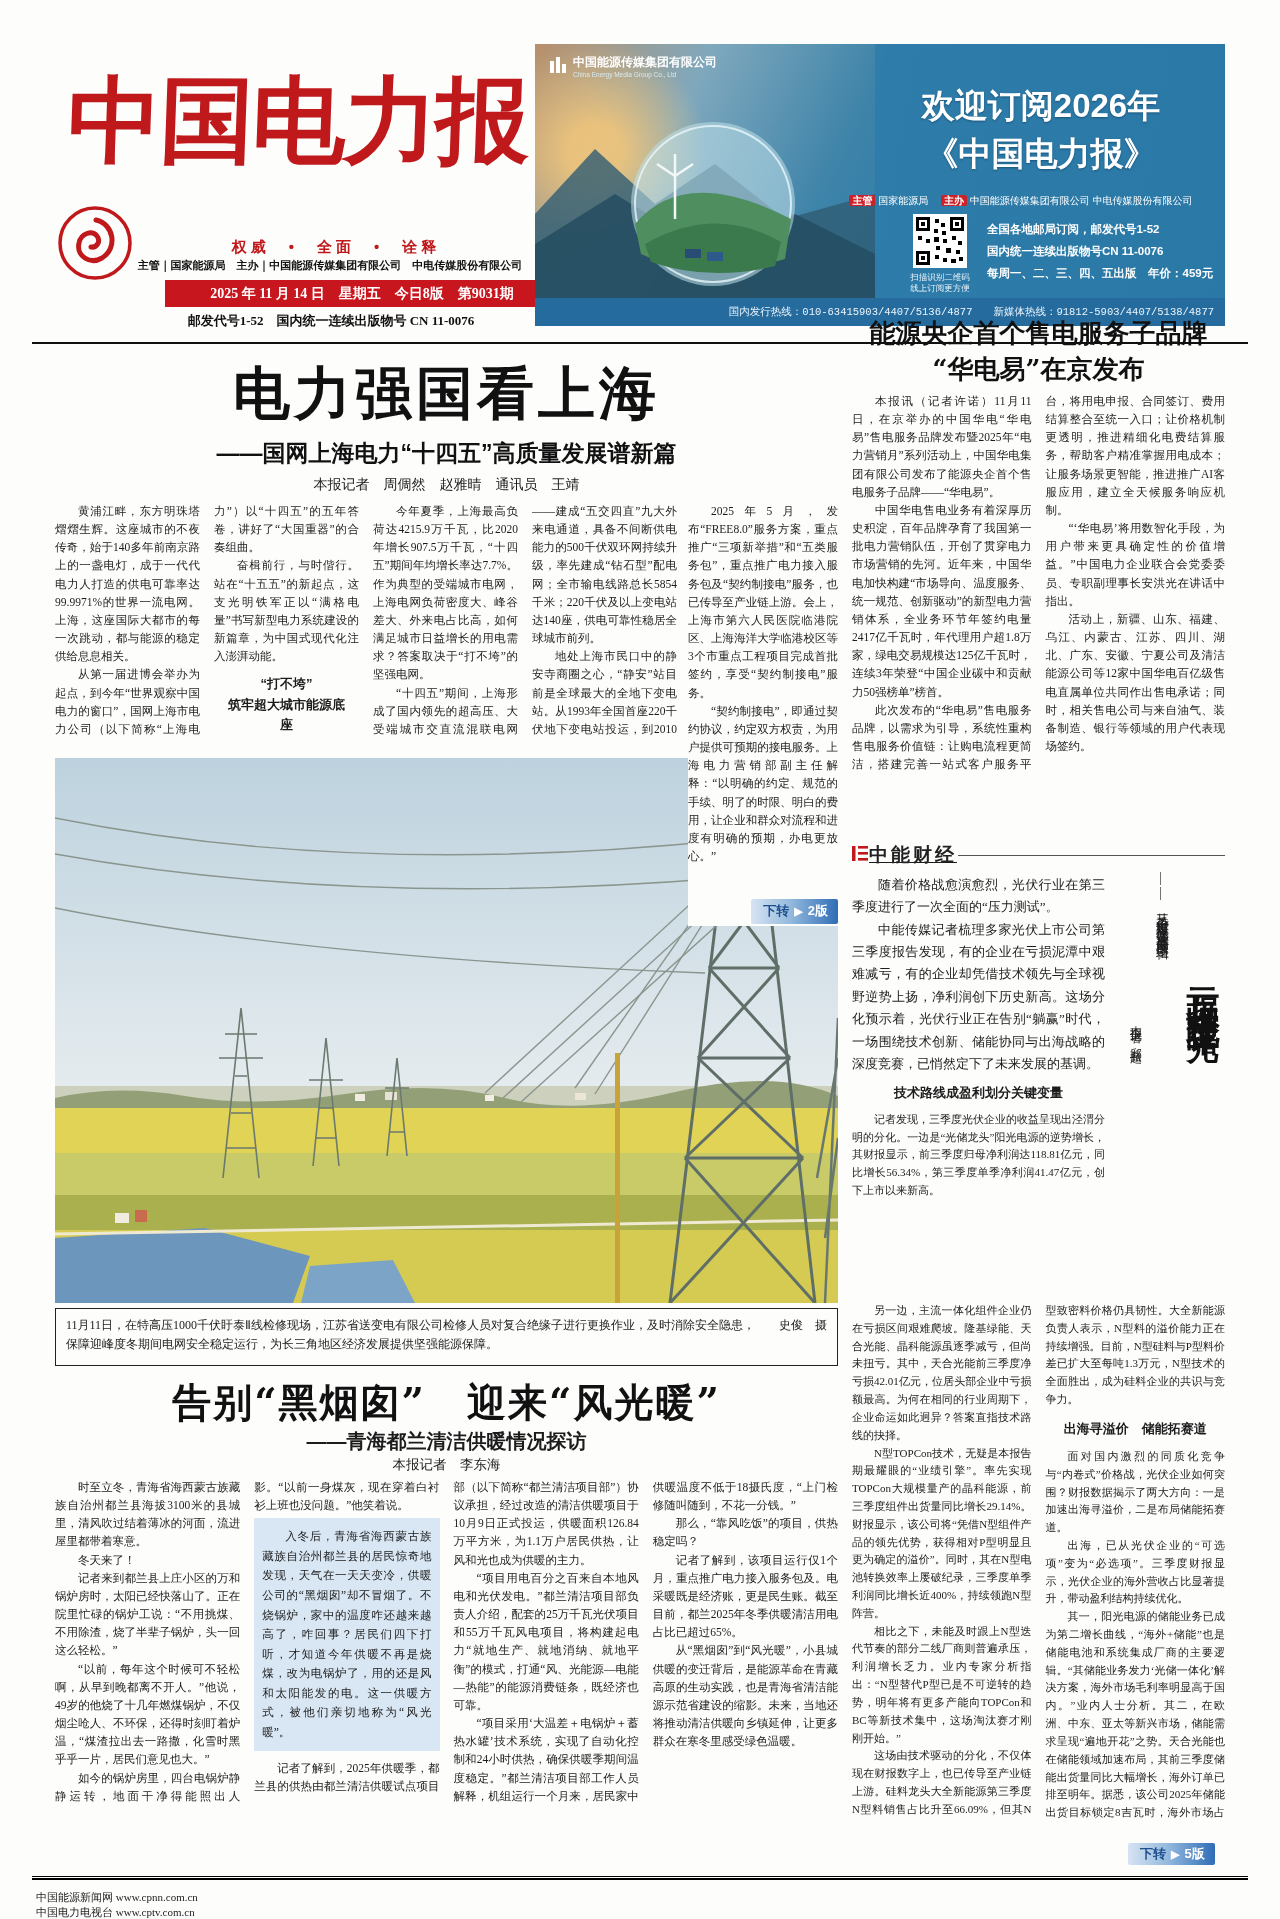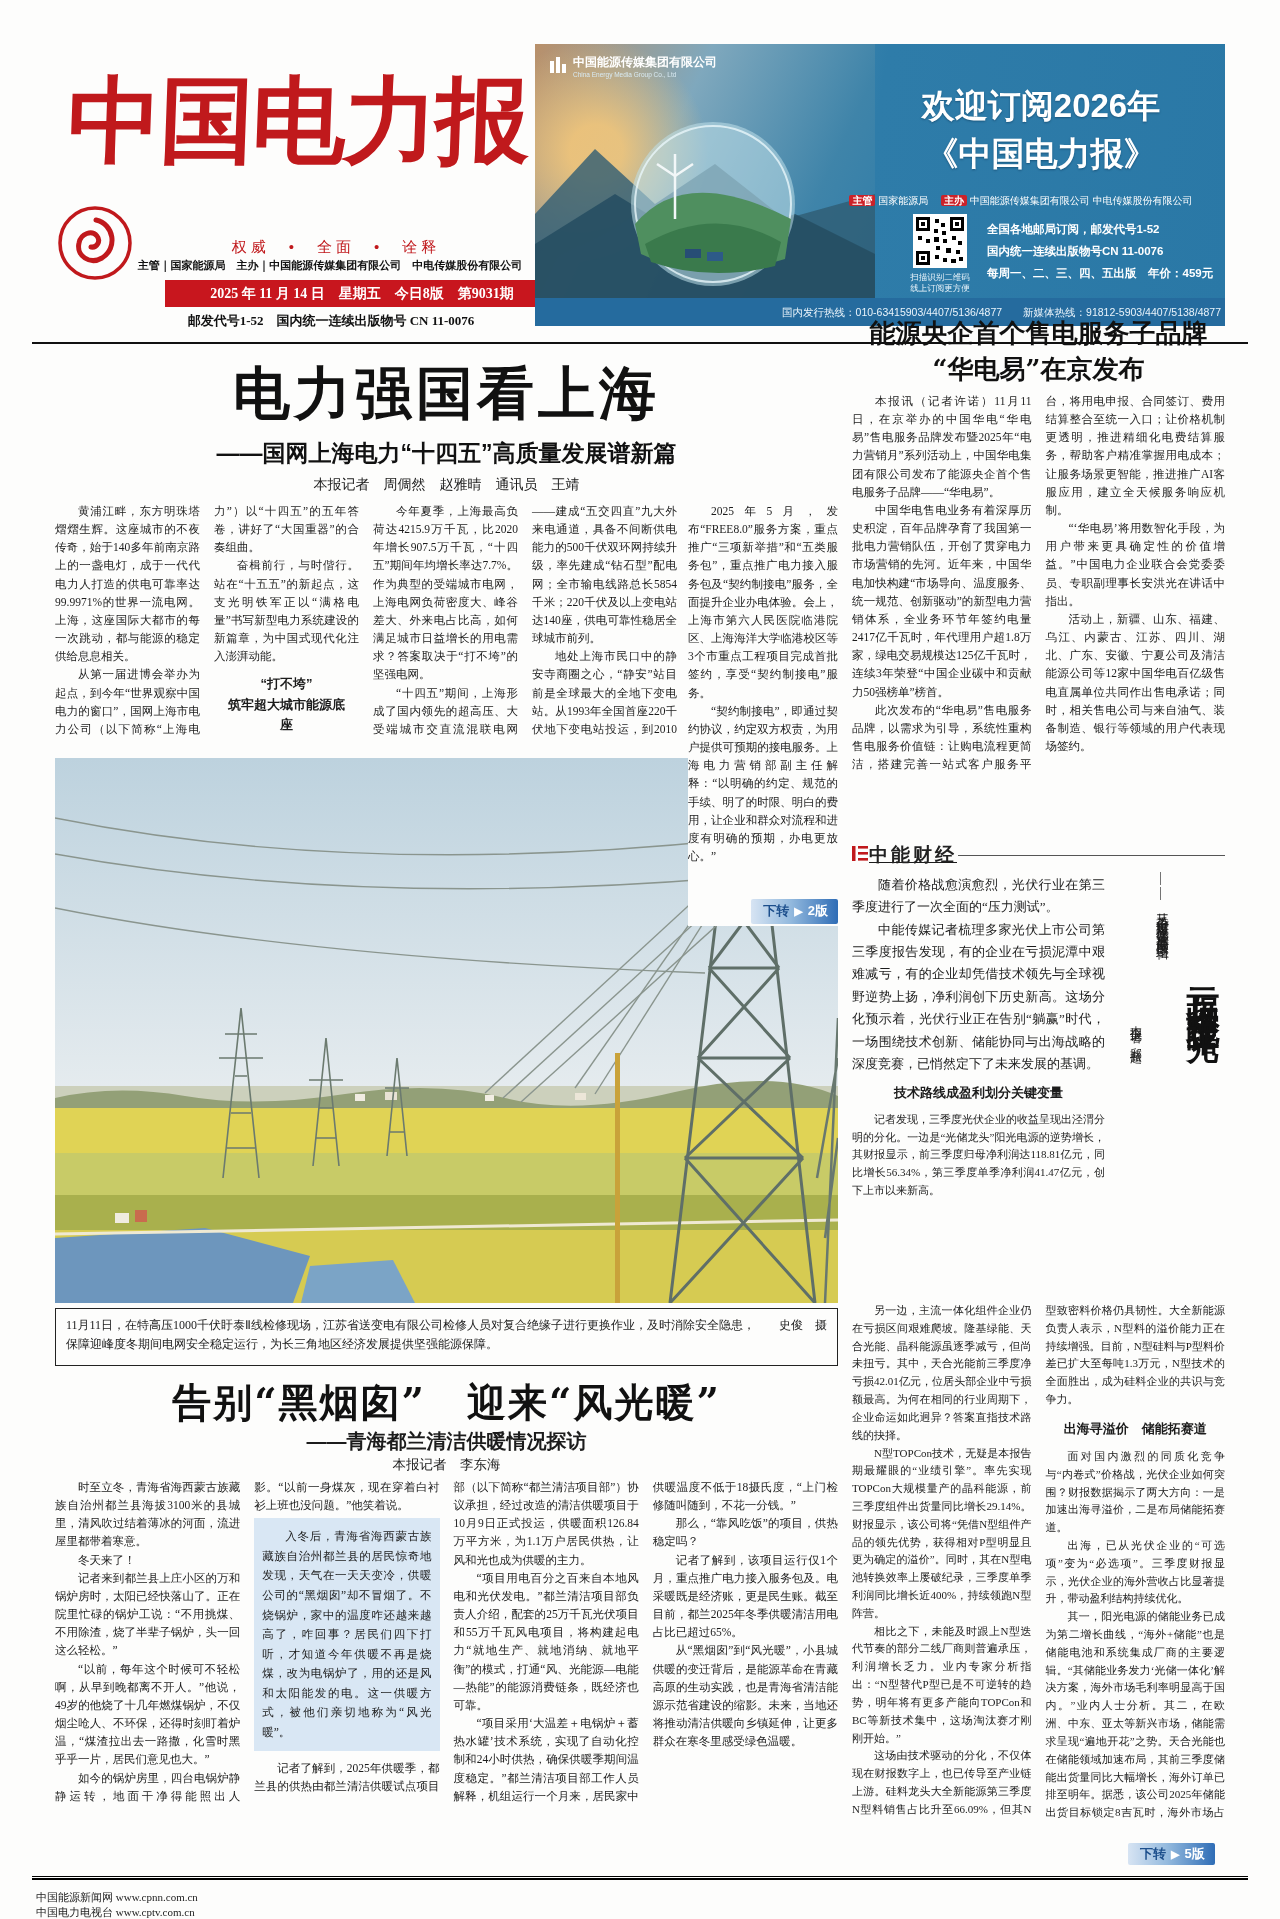--- a/index.html
+++ b/index.html
@@ -13,21 +13,21 @@
 
   
   .mast-title {
     left:64px; top:62px; width:468px; text-align:center;
     font-family:"DejaVu Serif", serif; font-weight:bold;
     font-size:94px; line-height:1.25; color:#c0191c; letter-spacing:-2px;
     transform:skewX(-2deg);
   }
   .mast-slogan {
     left:140px; top:238px; width:392px; text-align:center;
-    font-family:"Liberation Sans", sans-serif; font-weight:normal;
+    font-family:"Liberation Sans", sans-serif; font-weight:bold;
     font-size:15px; color:#c0191c; letter-spacing:4px;
   }
   .logo-wrap { left:56px; top:204px; width:78px; height:78px; }
   .org-line {
     left:130px; top:258px; width:400px; text-align:center;
     font-family:"Liberation Sans", sans-serif; font-weight:bold;
     font-size:11px; color:#111;
   }
   .date-bar {
     left:134px; top:280px; width:394px; height:27px; background:#c8161e;
@@ -42,22 +42,22 @@
 
   
   .ad { left:535px; top:44px; width:690px; height:282px; overflow:hidden;
         background:linear-gradient(100deg,#9dbcc8 0%,#5f9cba 20%,#2e7ca9 48%,#2a78a6 100%); }
   .ad-photo { position:absolute; left:0; top:0; width:340px; height:282px;
         background:
           radial-gradient(circle at 18% 38%, rgba(247,200,120,.85) 0 8%, rgba(247,200,120,0) 34%),
           linear-gradient(115deg,#b9906a 0%,#7fa8bd 38%,#3f84a9 75%,#2e7ca9 100%);
   }
   .ad-strip { position:absolute; left:0; bottom:0; width:690px; height:28px;
-        background:#256b9e; color:#eaf4fb; font-family:Liberation Sans, sans-serif;
-        font-size:10.5px; line-height:28px; text-align:right; padding-right:4px; }
+        background:#256b9e; color:#eaf4fb; font-family:Liberation Mono, monospace;
+        font-size:10.5px; line-height:28px; text-align:right; padding-right:11px; }
   .ad-logo-row { position:absolute; left:14px; top:10px; display:flex; gap:6px; align-items:center; }
   .ad-logo-cn { color:#fff; font-family:"Liberation Sans",sans-serif; font-weight:bold; font-size:12px; }
   .ad-logo-en { color:#d8eaf3; font-family:"Liberation Sans",sans-serif; font-size:6.5px; }
   .ad-h1 { position:absolute; left:330px; top:40px; width:352px; text-align:center;
         color:#fff; font-family:"Liberation Sans",sans-serif; font-weight:bold; font-size:33px;
         text-shadow:0 1px 2px rgba(0,40,70,.45); }
   .ad-h2 { position:absolute; left:330px; top:88px; width:352px; text-align:center;
         color:#fff; font-family:Liberation Serif, serif; font-weight:bold; font-size:33px;
         text-shadow:0 1px 2px rgba(0,40,70,.45); }
   .ad-org { position:absolute; left:290px; top:150px; width:392px; text-align:center;
@@ -257,21 +257,21 @@
       <div>“打不垮”</div>
       <div>筑牢超大城市能源底座</div>
     </div>
     <p>今年夏季，上海最高负荷达4215.9万千瓦，比2020年增长907.5万千瓦，“十四五”期间年均增长率达7.7%。作为典型的受端城市电网，上海电网负荷密度大、峰谷差大、外来电占比高，如何满足城市日益增长的用电需求？答案取决于“打不垮”的坚强电网。</p>
     <p>“十四五”期间，上海形成了国内领先的超高压、大受端城市交直流混联电网——建成“五交四直”九大外来电通道，具备不间断供电能力的500千伏双环网持续升级，率先建成“钻石型”配电网；全市输电线路总长5854千米；220千伏及以上变电站达140座，供电可靠性稳居全球城市前列。</p>
     <p>地处上海市民口中的静安寺商圈之心，“静安”站目前是全球最大的全地下变电站。从1993年全国首座220千伏地下变电站投运，到2010年静安500千伏地下变电站建成，10余座220千伏及以上全电压等级的“地下枢纽”遍布申城。</p>
 
   </div>
 
   <div class="abs lead-cont cols body-txt">
-    <p>2025年5月，发布“FREE8.0”服务方案，重点推广“三项新举措”和“五类服务包”，重点推广电力接入服务包及“契约制接电”服务，全面提升企业办电体验。会上，上海市第六人民医院临港院区、上海海洋大学临港校区等3个市重点工程项目完成首批签约，享受“契约制接电”服务。</p>
+    <p>2025年5月，发布“FREE8.0”服务方案，重点推广“三项新举措”和“五类服务包”，重点推广电力接入服务包及“契约制接电”服务，也已传导至产业链上游。会上，上海市第六人民医院临港院区、上海海洋大学临港校区等3个市重点工程项目完成首批签约，享受“契约制接电”服务。</p>
     <p>“契约制接电”，即通过契约协议，约定双方权责，为用户提供可预期的接电服务。上海电力营销部副主任解释：“以明确的约定、规范的手续、明了的时限、明白的费用，让企业和群众对流程和进度有明确的预期，办电更放心。”</p>
     <span class="jump">
       <span class="jump-label">下转</span>
       <span class="jump-arrow">▶</span>
       <span class="jump-page">2版</span>
     </span>
   </div>
 
   <div class="abs photo">
     <svg width="783" height="545" viewBox="0 0 783 545">

